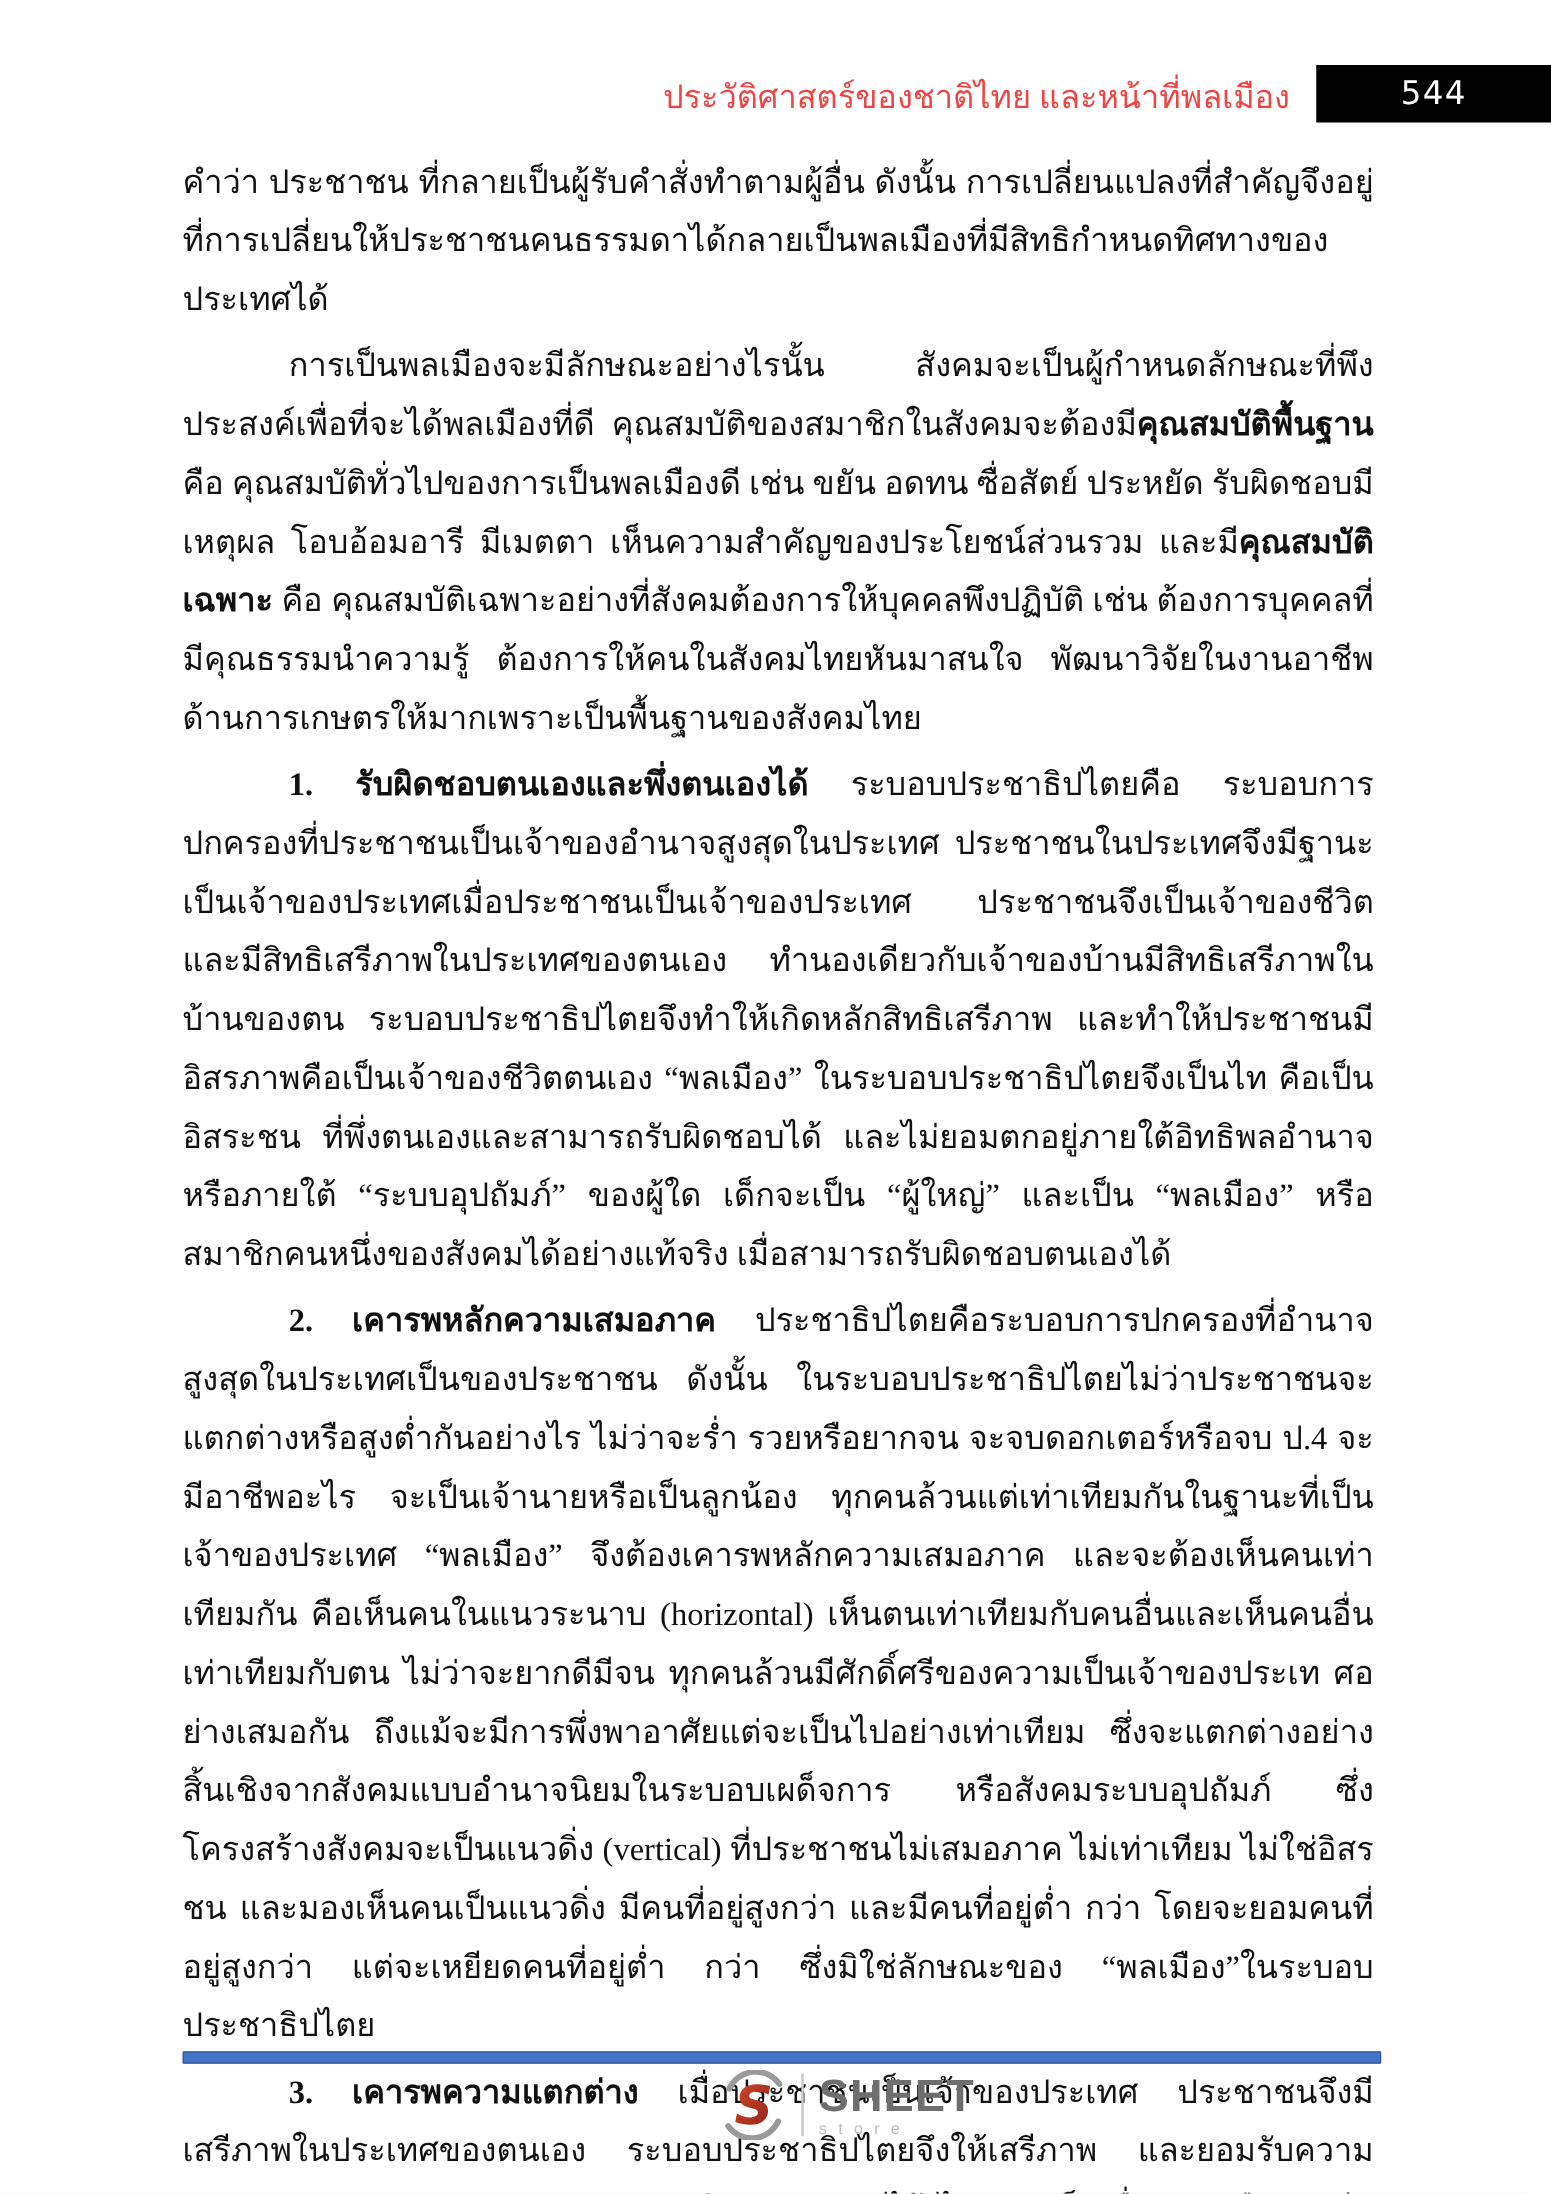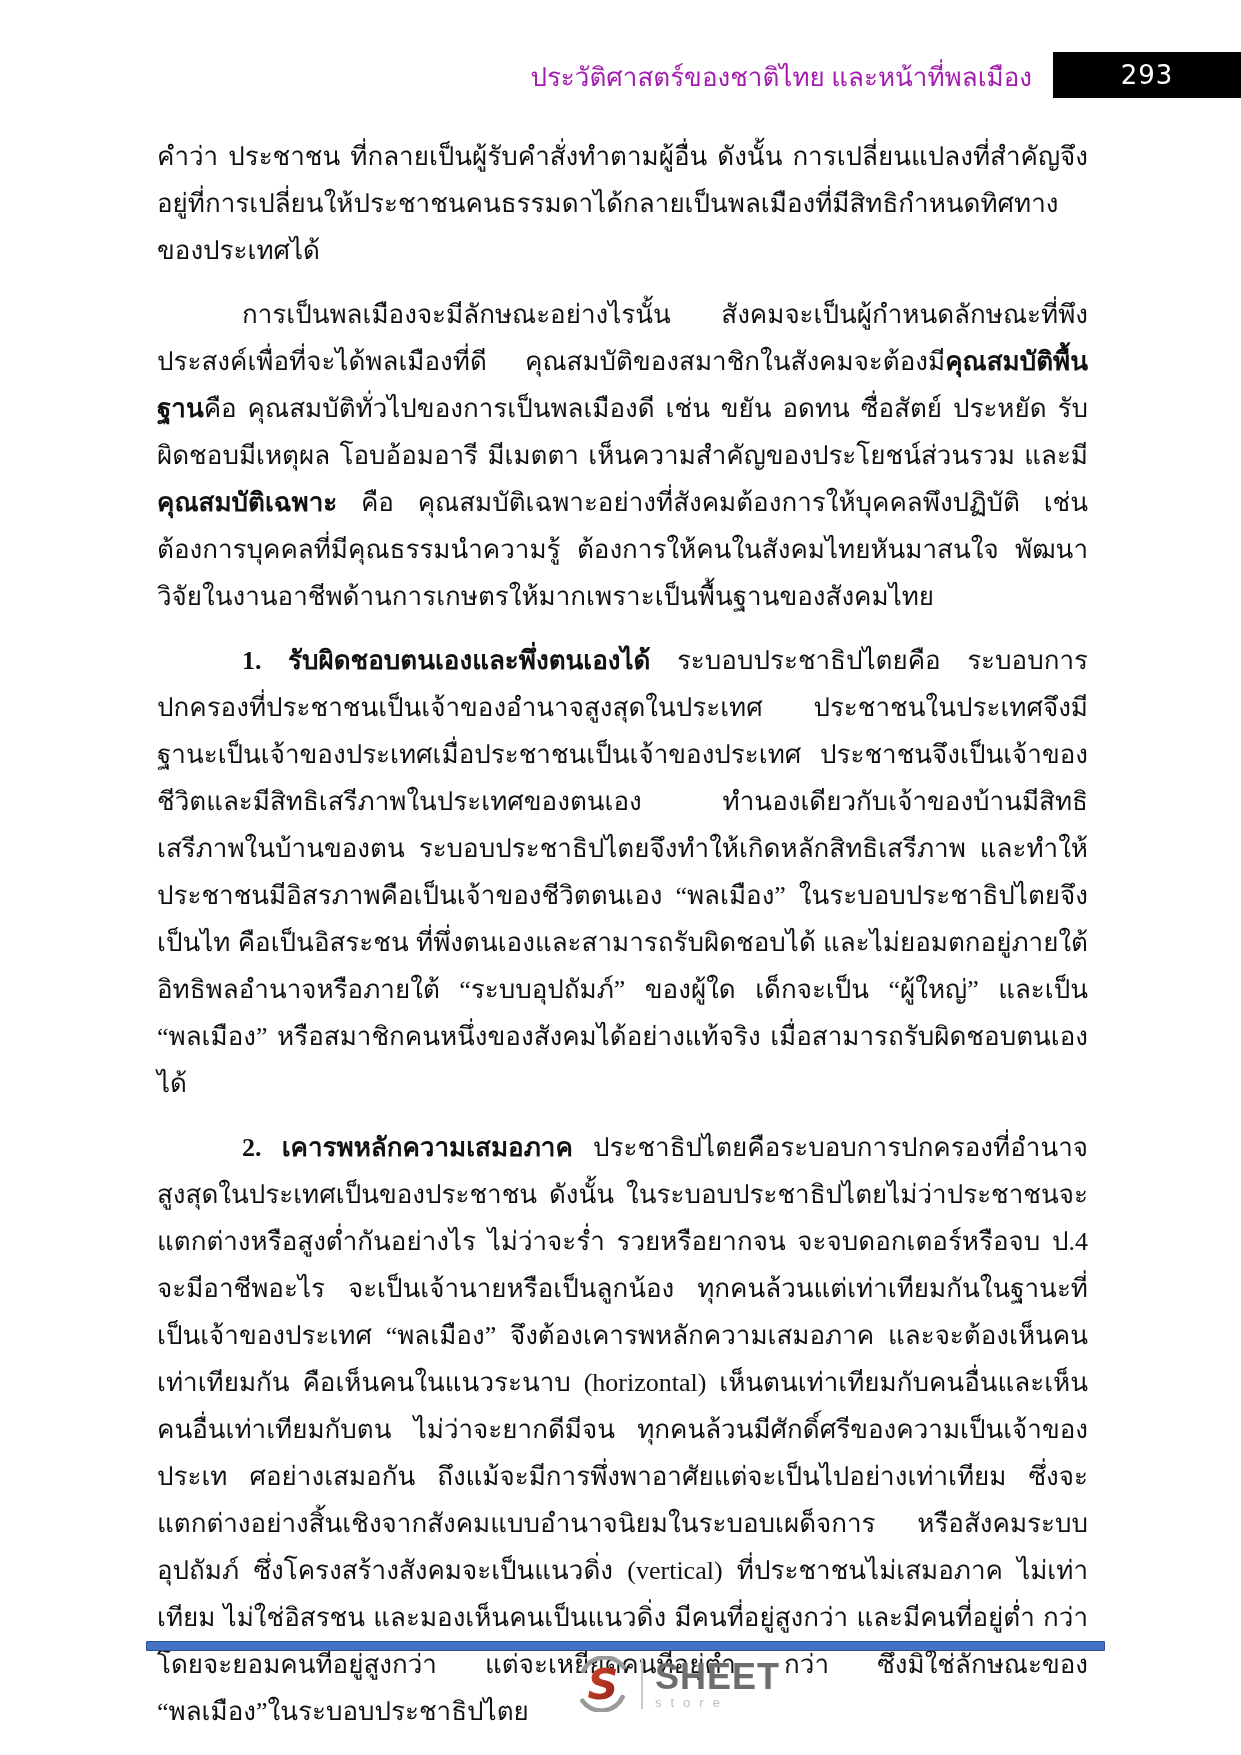--- a/index.html
+++ b/index.html
@@ -12,21 +12,21 @@
     color:#111111;
     overflow:hidden;
   }
 
   
   .header-title {
     position:absolute;
     top:56px; right:209px;
     font-size:26px;
     white-space:nowrap;
-    color:#a21caf;
+    color:#ef4444;
   }
   .page-number-badge {
     position:absolute;
     top:52px; left:1053px;
     width:188px; height:46px;
     background:#000000;
     color:#ffffff;
     display:flex; align-items:center; justify-content:center;
     font-family:"DejaVu Sans",sans-serif;
     font-size:26px;
@@ -35,21 +35,21 @@
 
   
   .doc-body {
     position:absolute;
     left:140px; top:116px;
     width:965px;
     font-size:26px;
     line-height:47px;
     text-align:justify;
   }
-  .doc-body p.para { margin:17px; padding:0; }
+  .doc-body p.para { margin:6px; padding:0; }
   .doc-body p.para.indent { text-indent:85px; }
   .doc-body .bold { font-weight:bold; }
 
   
   .footer-accent-bar {
     position:absolute;
     left:146px; top:1641px;
     width:957px; height:8px;
     border:1px solid #2a4f94;
     border-radius:1px;
@@ -82,21 +82,21 @@
     margin-top:0;
   }
 </style>
 </head>
 <body>
 
 <div class="page">
 
   <div class="header-title">ประวัติศาสตร์ของชาติไทย และหน้าที่พลเมือง</div>
   <div class="page-number-badge">
-    <span>293</span>
+    <span>544</span>
   </div>
 
   <div class="doc-body">
       <p class="para"><span>คำว่า ประชาชน ที่กลายเป็นผู้รับคำสั่งทำตามผู้อื่น ดังนั้น การเปลี่ยนแปลงที่สำคัญจึงอยู่ที่การเปลี่ยนให้ประชาชนคนธรรมดาได้กลายเป็นพลเมืองที่มีสิทธิกำหนดทิศทางของประเทศได้</span></p>
       <p class="para indent"><span>การเป็นพลเมืองจะมีลักษณะอย่างไรนั้น สังคมจะเป็นผู้กำหนดลักษณะที่พึงประสงค์เพื่อที่จะได้พลเมืองที่ดี คุณสมบัติของสมาชิกในสังคมจะต้องมี</span><span class="bold">คุณสมบัติพื้นฐาน</span><span>คือ คุณสมบัติทั่วไปของการเป็นพลเมืองดี เช่น ขยัน อดทน ซื่อสัตย์ ประหยัด รับผิดชอบมีเหตุผล โอบอ้อมอารี มีเมตตา เห็นความสำคัญของประโยชน์ส่วนรวม และมี</span><span class="bold">คุณสมบัติเฉพาะ</span><span> คือ คุณสมบัติเฉพาะอย่างที่สังคมต้องการให้บุคคลพึงปฏิบัติ เช่น ต้องการบุคคลที่มีคุณธรรมนำความรู้ ต้องการให้คนในสังคมไทยหันมาสนใจ พัฒนาวิจัยในงานอาชีพด้านการเกษตรให้มากเพราะเป็นพื้นฐานของสังคมไทย</span></p>
       <p class="para indent"><span class="bold">1. รับผิดชอบตนเองและพึ่งตนเองได้</span><span> ระบอบประชาธิปไตยคือ ระบอบการปกครองที่ประชาชนเป็นเจ้าของอำนาจสูงสุดในประเทศ ประชาชนในประเทศจึงมีฐานะเป็นเจ้าของประเทศเมื่อประชาชนเป็นเจ้าของประเทศ ประชาชนจึงเป็นเจ้าของชีวิตและมีสิทธิเสรีภาพในประเทศของตนเอง ทำนองเดียวกับเจ้าของบ้านมีสิทธิเสรีภาพในบ้านของตน ระบอบประชาธิปไตยจึงทำให้เกิดหลักสิทธิเสรีภาพ และทำให้ประชาชนมีอิสรภาพคือเป็นเจ้าของชีวิตตนเอง “พลเมือง” ในระบอบประชาธิปไตยจึงเป็นไท คือเป็นอิสระชน ที่พึ่งตนเองและสามารถรับผิดชอบได้ และไม่ยอมตกอยู่ภายใต้อิทธิพลอำนาจหรือภายใต้ “ระบบอุปถัมภ์” ของผู้ใด เด็กจะเป็น “ผู้ใหญ่” และเป็น “พลเมือง” หรือสมาชิกคนหนึ่งของสังคมได้อย่างแท้จริง เมื่อสามารถรับผิดชอบตนเองได้</span></p>
       <p class="para indent"><span class="bold">2. เคารพหลักความเสมอภาค</span><span> ประชาธิปไตยคือระบอบการปกครองที่อำนาจสูงสุดในประเทศเป็นของประชาชน ดังนั้น ในระบอบประชาธิปไตยไม่ว่าประชาชนจะแตกต่างหรือสูงต่ำกันอย่างไร ไม่ว่าจะร่ำ รวยหรือยากจน จะจบดอกเตอร์หรือจบ ป.4 จะมีอาชีพอะไร จะเป็นเจ้านายหรือเป็นลูกน้อง ทุกคนล้วนแต่เท่าเทียมกันในฐานะที่เป็นเจ้าของประเทศ “พลเมือง” จึงต้องเคารพหลักความเสมอภาค และจะต้องเห็นคนเท่าเทียมกัน คือเห็นคนในแนวระนาบ (horizontal) เห็นตนเท่าเทียมกับคนอื่นและเห็นคนอื่นเท่าเทียมกับตน ไม่ว่าจะยากดีมีจน ทุกคนล้วนมีศักดิ์ศรีของความเป็นเจ้าของประเท ศอย่างเสมอกัน ถึงแม้จะมีการพึ่งพาอาศัยแต่จะเป็นไปอย่างเท่าเทียม ซึ่งจะแตกต่างอย่างสิ้นเชิงจากสังคมแบบอำนาจนิยมในระบอบเผด็จการ หรือสังคมระบบอุปถัมภ์ ซึ่งโครงสร้างสังคมจะเป็นแนวดิ่ง (vertical) ที่ประชาชนไม่เสมอภาค ไม่เท่าเทียม ไม่ใช่อิสรชน และมองเห็นคนเป็นแนวดิ่ง มีคนที่อยู่สูงกว่า และมีคนที่อยู่ต่ำ กว่า โดยจะยอมคนที่อยู่สูงกว่า แต่จะเหยียดคนที่อยู่ต่ำ กว่า ซึ่งมิใช่ลักษณะของ “พลเมือง”ในระบอบประชาธิปไตย</span></p>
       <p class="para indent"><span class="bold">3. เคารพความแตกต่าง</span><span> เมื่อประชาชนเป็นเจ้าของประเทศ ประชาชนจึงมีเสรีภาพในประเทศของตนเอง ระบอบประชาธิปไตยจึงให้เสรีภาพ และยอมรับความหลากหลายของประชาชน ประชาชนจึงแตกต่างกันได้ ไม่ว่าจะเป็นเรื่องการเลือกอาชีพ วิถีชีวิต ความเชื่อทางศาสนา หรือความคิดเห็นทางการ</span></p>
     </div>
 

